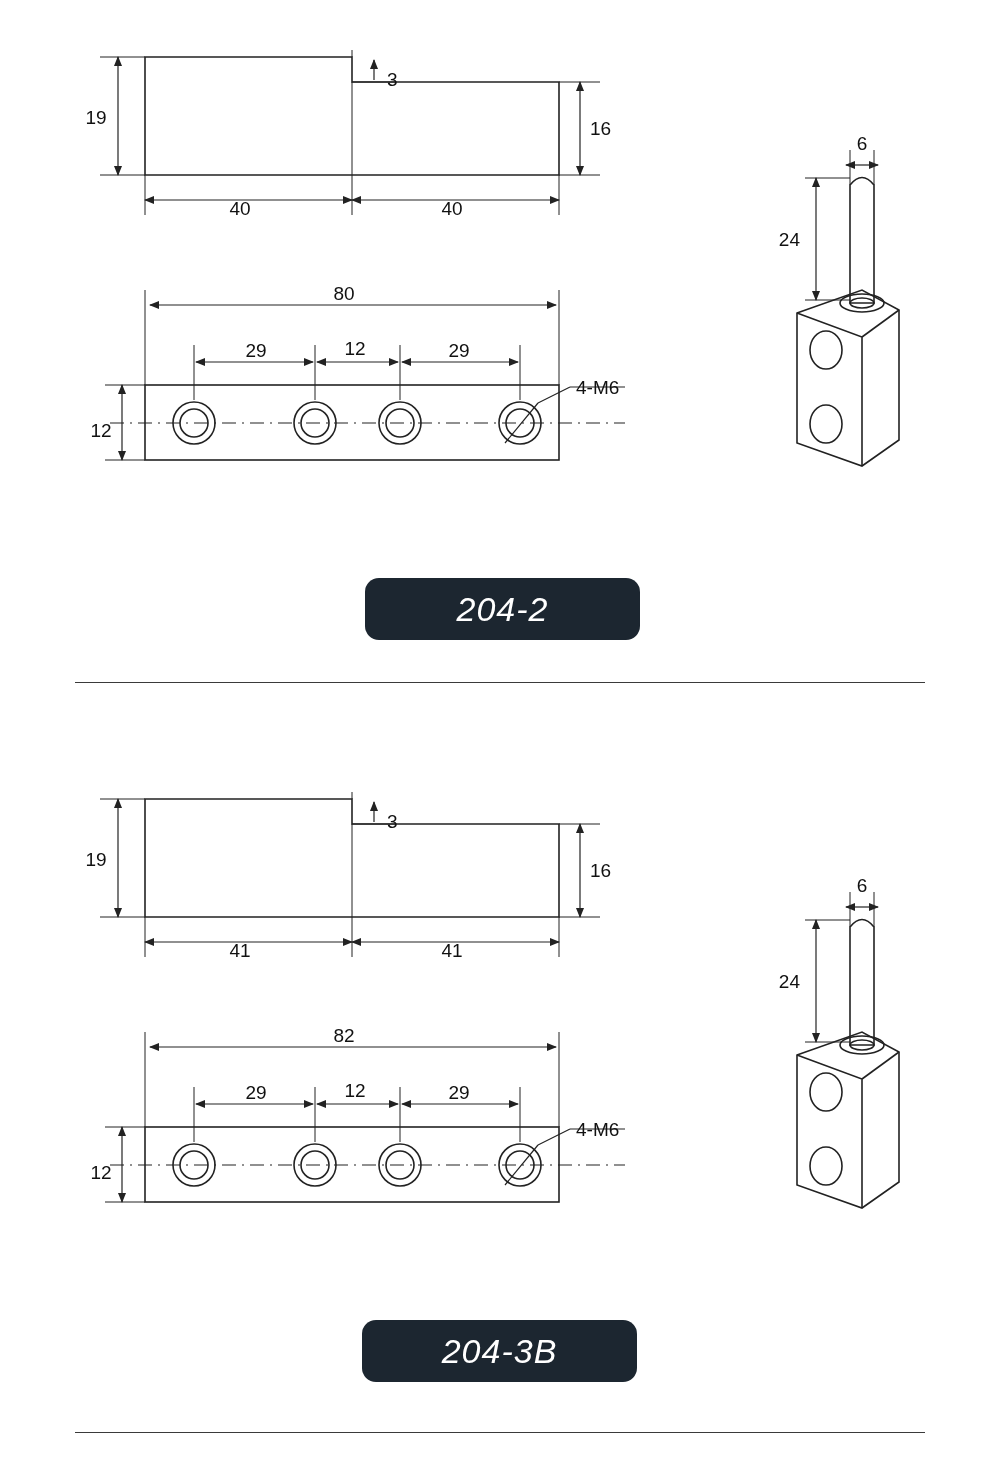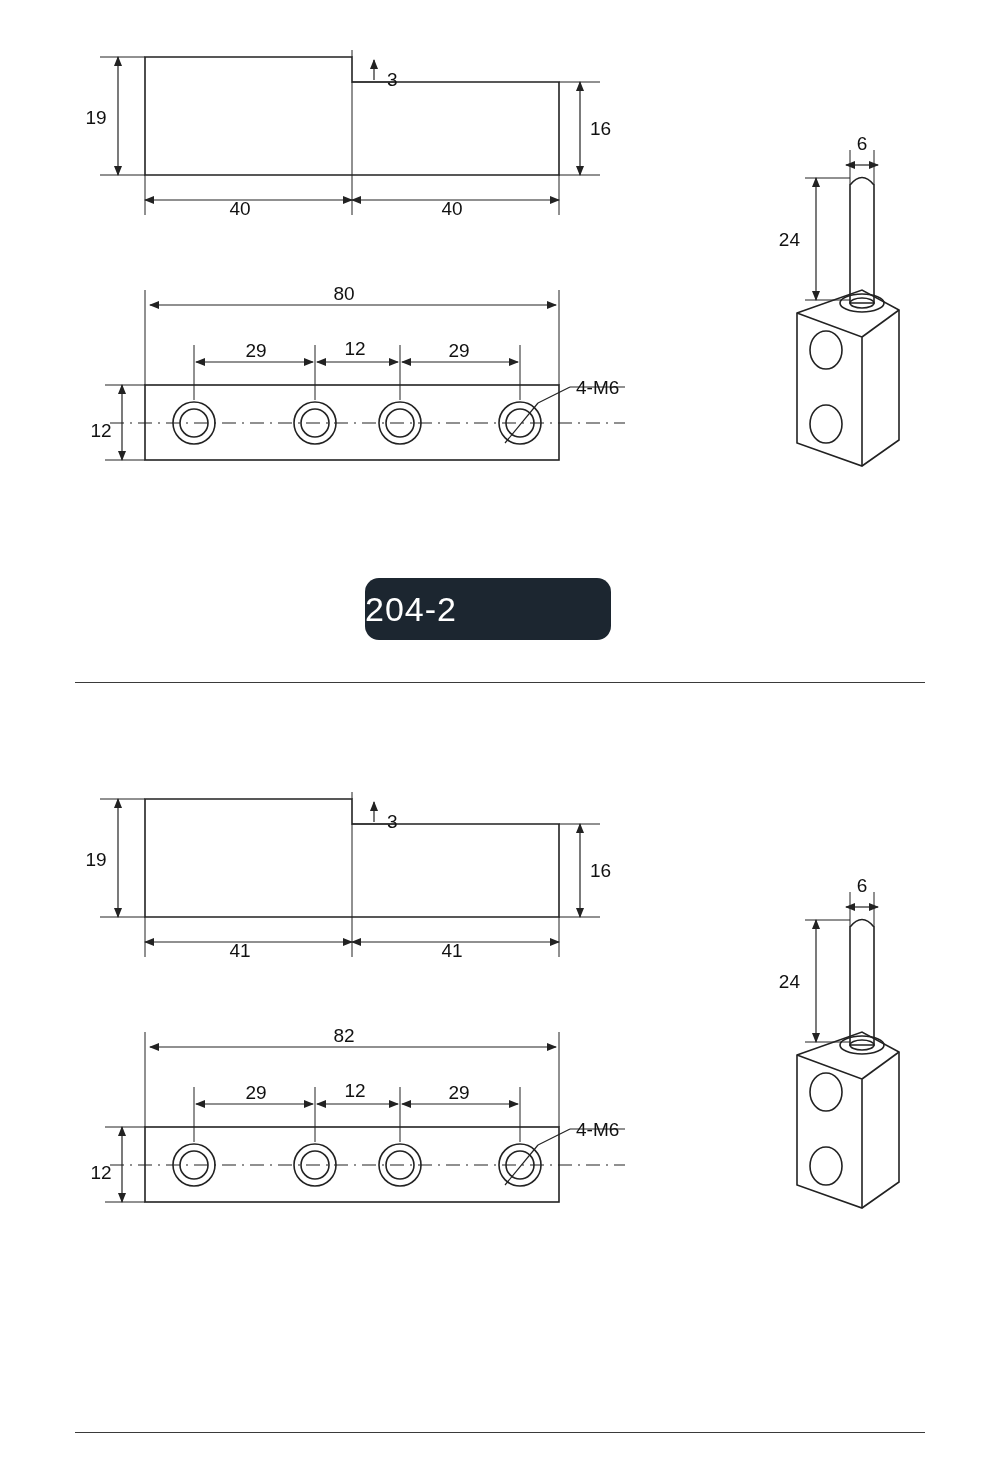--- a/index.html
+++ b/index.html
@@ -28,27 +28,28 @@
   .svg-layer {
     position: absolute;
     left: 0;
     top: 0;
   }
   .badge {
     position: absolute;
     background: #1c2630;
     color: #ffffff;
     border-radius: 14px;
-    text-align: left;
+    text-align: center;
     font-size: 34px;
     letter-spacing: 1px;
     line-height: 62px;
-    width: 246px;
+    width: 275px;
     height: 62px;
     font-family: "Liberation Sans", sans-serif;
+    font-style: italic;
   }
   .divider {
     position: absolute;
     height: 1px;
     background: #3a3a3a;
     left: 75px;
     width: 850px;
   }
   text {
     font-family: "Liberation Sans", sans-serif;
@@ -283,17 +284,18 @@
       <text class="dim-text" x="256" y="357" text-anchor="middle">29</text>
       <text class="dim-text" x="355" y="355" text-anchor="middle">12</text>
       <text class="dim-text" x="459" y="357" text-anchor="middle">29</text>
       <text class="dim-text" x="101" y="437" text-anchor="middle">12</text>
       <text class="lbl-text" x="576" y="394" text-anchor="start">4-M6</text>
 
       <text class="dim-text" x="862" y="150" text-anchor="middle">6</text>
       <text class="dim-text" x="800" y="246" text-anchor="end">24</text>
     </svg>
 
+    <div class="badge" style="left:362px; top:578px;">204-3B</div>
   </div>
 
   <div class="divider" style="top:1432px;"></div>
 
 </div>
 
 </body></html>

